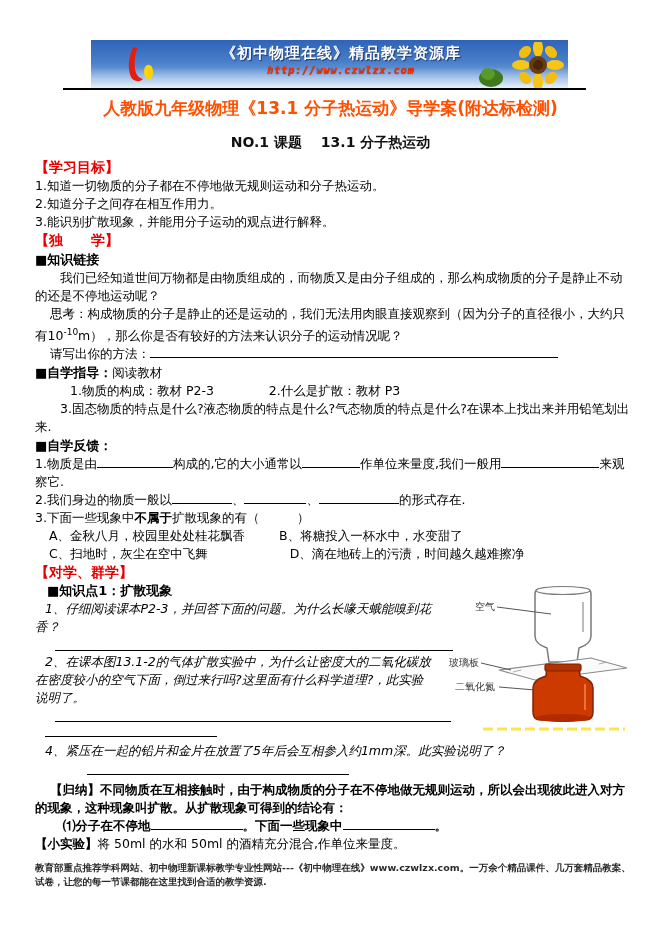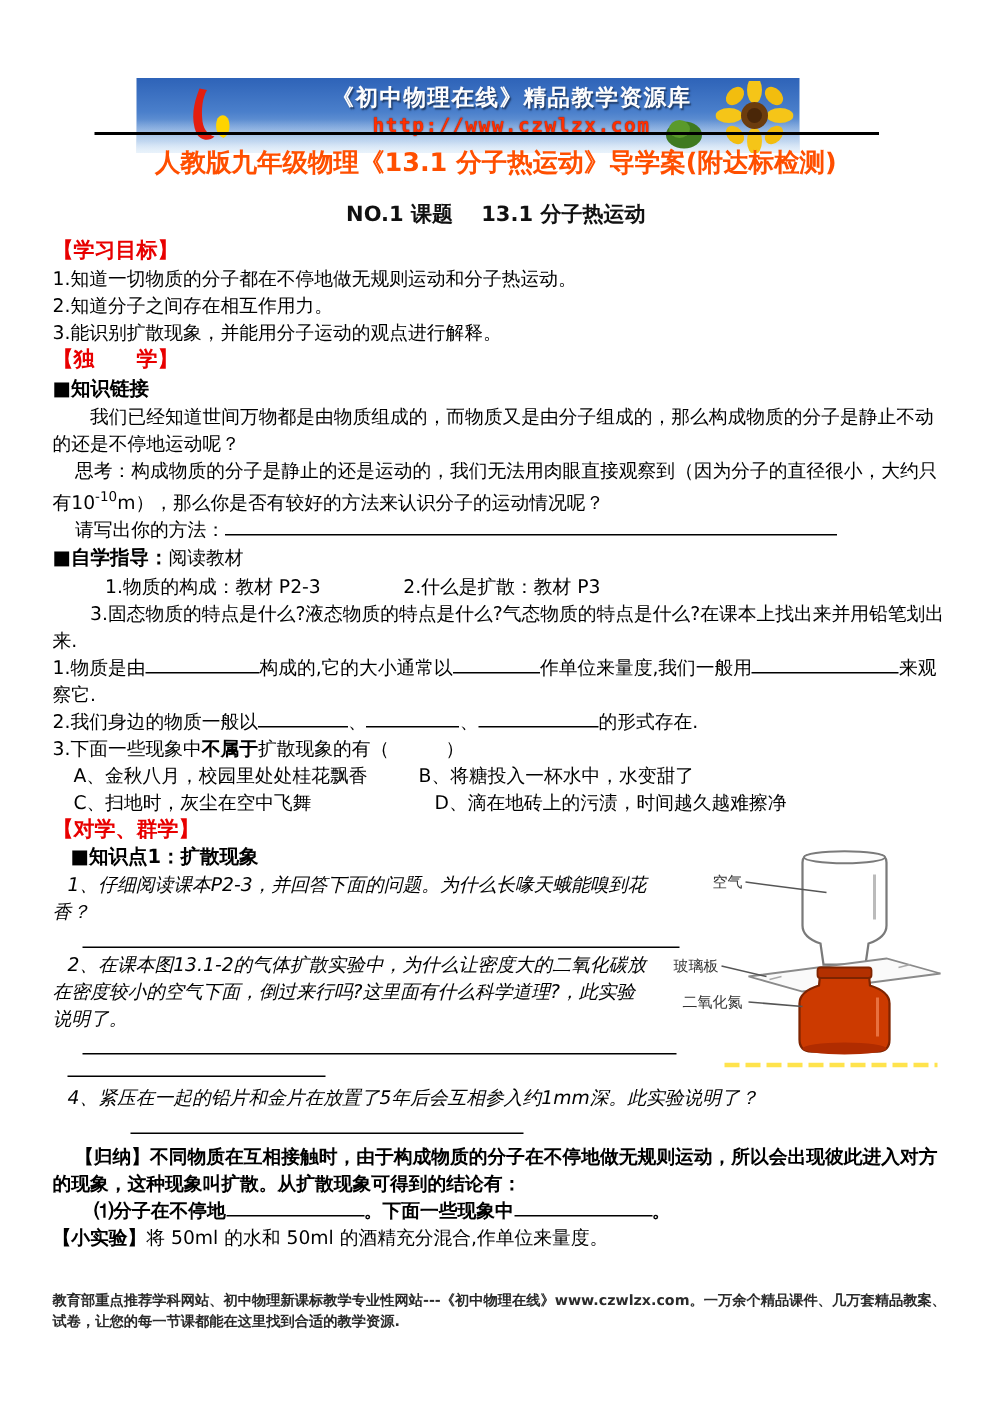--- a/index.html
+++ b/index.html
@@ -8,37 +8,37 @@
     position: relative;
     width: 661px; height: 936px;
     margin: 0 auto;
     background: #ffffff;
     font-family: "DejaVu Sans", sans-serif;
     color: #000;
     overflow: hidden;
   }
   
   .banner {
-    position: absolute; left: 91px; top: 52px;
-    width: 442px; height: 50px;
+    position: absolute; left: 91px; top: 40px;
+    width: 477px; height: 50px;
     background:
       linear-gradient(180deg, rgba(255,255,255,0) 55%, rgba(235,244,252,.85) 100%),
       linear-gradient(180deg, #2e63b8 0%, #4a7fcb 45%, #8fb4e2 85%, #dce9f6 100%);
     overflow: hidden;
   }
   .banner-text { position:absolute; left:105px; top:4px; width:290px; text-align:center; }
   .banner-title {
     font-family: "DejaVu Serif", serif;
     font-weight: bold; font-size: 15px; color: #fdfdfd;
     text-shadow: 1px 1px 1px #1e3a66; letter-spacing: 1px; white-space: nowrap;
   }
   .banner-url {
     font-family: "DejaVu Sans Mono", monospace;
-    font-weight: bold; font-size: 13px; color: #ff2f00;
-    text-shadow: 0 0 1px #5c1000; letter-spacing: 1px; margin-top: 2px;
+    font-weight: bold; font-size: 10px; color: #ff2f00;
+    text-shadow: 0 0 1px #5c1000; letter-spacing: 1px; margin-top: 2px; font-style: italic;
   }
   .logo { position:absolute; left:28px; top:5px; width:46px; height:42px; }
   .sunflower-big { position:absolute; right:4px; top:2px; width:52px; height:48px; }
   .sunflower-small { position:absolute; right:62px; top:22px; width:30px; height:28px; }
   .banner-rule {
     position:absolute; left:63px; top:88px; width:523px; height:2px; background:#000;
   }
   
   .main-title {
     position:absolute; top:97px; left:0; width:100%;
@@ -133,20 +133,21 @@
 
     <div class="blk-h">■知识链接</div>
     <p class="ind2">我们已经知道世间万物都是由物质组成的，而物质又是由分子组成的，那么构成物质的分子是静止不动的还是不停地运动呢？</p>
     <p class="ind1"><span>思考：构成物质的分子是静止的还是运动的，我们无法用肉眼直接观察到（因为分子的直径很小，大约只有10</span><sup>-10</sup><span>m），那么你是否有较好的方法来认识分子的运动情况呢？</span></p>
     <p class="ind1"><span>请写出你的方法：</span><span class="bl" style="width:408px"></span></p>
 
     <div class="blk-h"><span>■自学指导：</span><span class="tail">阅读教材</span></div>
     <p style="padding-left:35px"><span>1.物质的构成：教材 P2-3</span><span style="display:inline-block;width:55px"></span><span>2.什么是扩散：教材 P3</span></p>
     <p class="ind2">3.固态物质的特点是什么?液态物质的特点是什么?气态物质的特点是什么?在课本上找出来并用铅笔划出来.</p>
 
+    <div class="blk-h">■自学反馈：</div>
     <p><span>1.物质是由</span><span class="bl" style="width:76px"></span><span>构成的,它的大小通常以</span><span class="bl" style="width:58px"></span><span>作单位来量度,我们一般用</span><span class="bl" style="width:98px"></span><span>来观察它.</span></p>
     <p><span>2.我们身边的物质一般以</span><span class="bl" style="width:60px"></span><span>、</span><span class="bl" style="width:62px"></span><span>、</span><span class="bl" style="width:80px"></span><span>的形式存在.</span></p>
     <p><span>3.下面一些现象中</span><span class="b">不属于</span><span>扩散现象的有（　　　）</span></p>
     <p class="opt-row"><span>A、金秋八月，校园里处处桂花飘香</span><span class="gap"></span><span>B、将糖投入一杯水中，水变甜了</span></p>
     <p class="opt-row"><span>C、扫地时，灰尘在空中飞舞</span><span class="gap" style="width:82px"></span><span>D、滴在地砖上的污渍，时间越久越难擦净</span></p>
 
     <div class="red-h">【对学、群学】</div>
 
     <div class="kp">
       <div class="figure">

